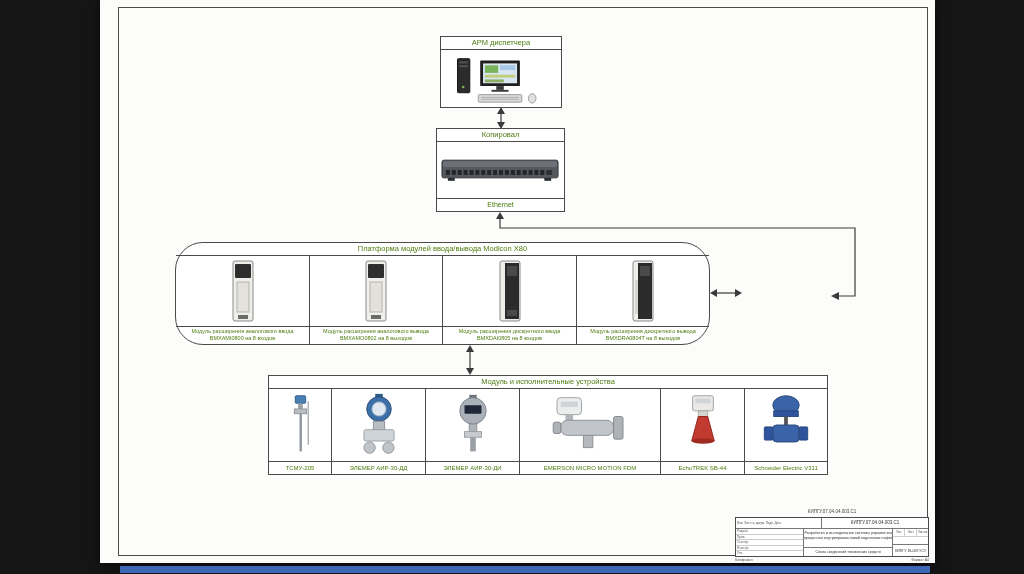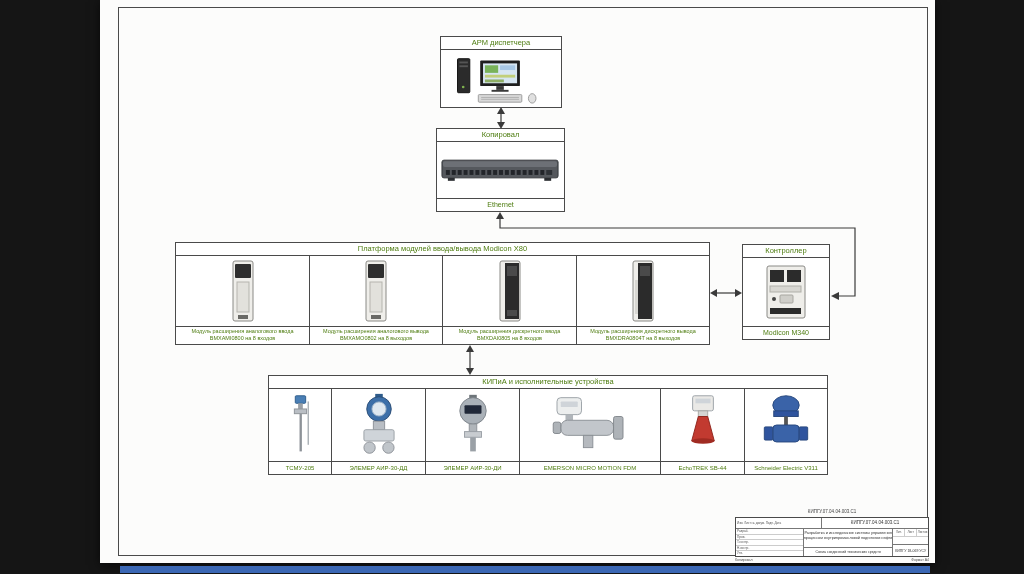--- a/index.html
+++ b/index.html
@@ -157,21 +157,21 @@
             <rect x="96" y="19" width="4" height="5" fill="#23252a"></rect>
           <rect x="102" y="19" width="4" height="5" fill="#23252a"></rect>
             <rect x="108" y="19" width="6" height="5" fill="#2e3136"></rect>
           <rect x="8" y="27" width="7" height="3" fill="#2c2e32"></rect>
           <rect x="106" y="27" width="7" height="3" fill="#2c2e32"></rect>
         </svg>
       </div>
       <div class="dfooter">Ethernet</div>
     </div>
 
-    <div class="dbox" style="left:75px;top:242px;width:535px;height:103px;">
+    <div class="dbox" style="left:75px;top:242px;width:535px;height:103px;border-radius:28px;">
       <div class="dtitle">Платформа модулей ввода/вывода Modicon X80</div>
       <div class="cells">
         <div class="pcell" style="width:134px;">
           <div class="imgarea">
             <svg width="22" height="62" viewBox="0 0 22 62">
               <rect x="1" y="1" width="20" height="60" rx="2" fill="#efeeea" stroke="#8a8a86"></rect>
               <rect x="3" y="4" width="16" height="14" rx="1" fill="#2e2e2e"></rect>
               <rect x="5" y="22" width="12" height="30" fill="#e2e1dc" stroke="#b5b4ae"></rect>
               <rect x="6" y="55" width="10" height="4" fill="#6a6a66"></rect>
             </svg>
@@ -219,38 +219,23 @@
             </svg>
           </div>
           <div class="pcap">
             <span>Модуль расширения дискретного вывода</span>
             <span>BMXDRA0804T на 8 выходов</span>
           </div>
         </div>
       </div>
     </div>
 
-    <div class="dbox" style="left:642px;top:244px;width:88px;height:96px;">
-      <div class="dtitle">Контроллер</div>
-      <div class="imgarea">
-        <svg width="40" height="54" viewBox="0 0 40 54">
-          <rect x="1" y="1" width="38" height="52" rx="2" fill="#efeeea" stroke="#8a8a86"></rect>
-          <rect x="4" y="5" width="14" height="12" fill="#2b2b2b"></rect>
-          <rect x="21" y="5" width="14" height="12" fill="#2b2b2b"></rect>
-          <rect x="4" y="21" width="31" height="6" fill="#d8d7d2" stroke="#b0afa9"></rect>
-          <circle cx="8" cy="34" r="2" fill="#444"></circle>
-          <rect x="14" y="30" width="13" height="8" rx="1" fill="#cfcec9" stroke="#a8a7a1"></rect>
-          <rect x="4" y="43" width="31" height="6" fill="#2b2b2b"></rect>
-        </svg>
-      </div>
-      <div class="dfooter">Modicon M340</div>
-    </div>
 
     <div class="dbox" style="left:168px;top:375px;width:560px;height:100px;">
-      <div class="dtitle">КИПиА и исполнительные устройства</div>
+      <div class="dtitle">Модуль и исполнительные устройства</div>
       <div class="cells">
 
         <div class="pcell" style="width:63px;">
           <div class="imgarea">
             <svg width="40" height="66" viewBox="0 0 40 70">
               <rect x="15" y="4" width="11" height="8" rx="1" fill="#4a7fb5" stroke="#2d5b8a"></rect>
               <rect x="18" y="12" width="5" height="6" fill="#9aa0a6"></rect>
               <rect x="14" y="18" width="13" height="5" fill="#b9bec4" stroke="#8d9298"></rect>
               <rect x="19.5" y="23" width="2.5" height="40" fill="#8d9298"></rect>
               <rect x="28" y="10" width="1.5" height="46" fill="#aab0b6"></rect>

